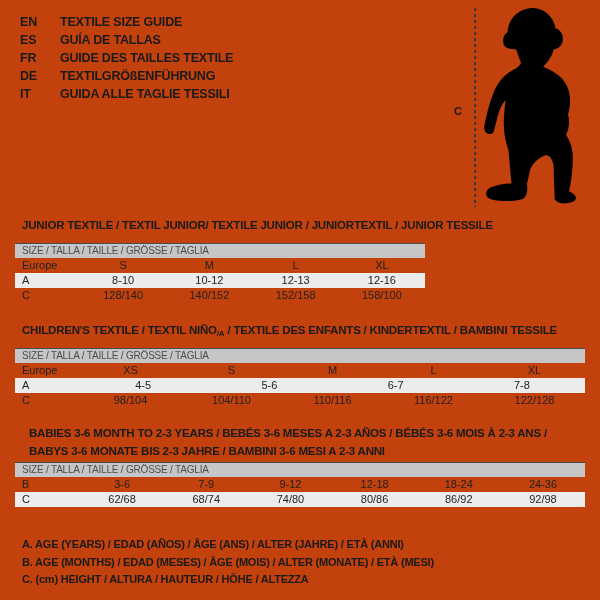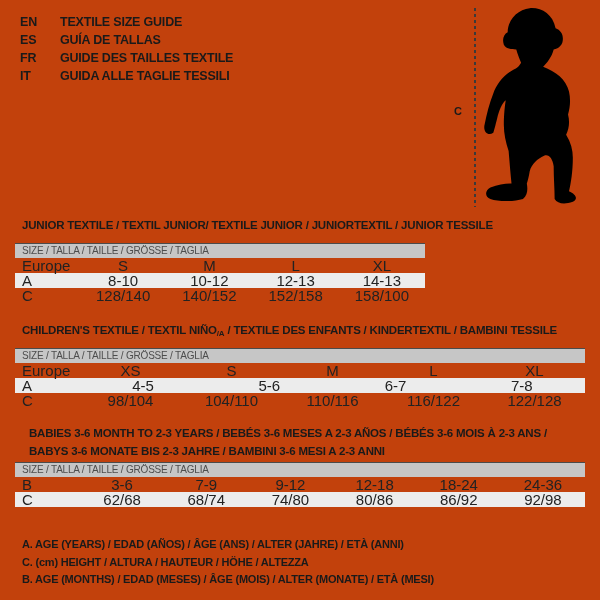--- a/index.html
+++ b/index.html
@@ -17,21 +17,21 @@
     background:repeating-linear-gradient(to bottom,#3a3a3a 0 3px,transparent 3px 6px);}
   .height-label{position:absolute;left:454px;top:105px;font-size:11px;font-weight:bold;}
   .baby-svg{position:absolute;left:477px;top:2px;}
 
   
   .sec-title{position:absolute;left:22px;font-size:11.5px;font-weight:bold;letter-spacing:-0.2px;white-space:nowrap;line-height:18px;}
   .subscript{font-size:8px;vertical-align:-2px;}
   .size-table{position:absolute;left:15px;}
   .size-bar{height:14px;background:#c6c6c6;border-top:1px solid #4b4b4b;
     font-size:10px;color:#4d4d4d;line-height:14px;padding-left:7px;letter-spacing:-0.2px;}
-  .trow{display:flex;height:15px;line-height:15px;font-size:15px;color:#222;}
+  .trow{display:flex;height:15px;line-height:15px;font-size:11px;color:#222;}
   .trow.shaded{background:#ececec;}
   .tlabel{width:58px;padding-left:7px;flex:none;}
   .tcell{flex:1;text-align:center;}
 
   
   .footnotes{position:absolute;left:22px;top:536px;font-size:11px;font-weight:bold;letter-spacing:-0.2px;}
   .footnote{line-height:17.5px;white-space:nowrap;}
 
   .w-junior{width:410px;}
   .w-full{width:570px;}
@@ -46,20 +46,24 @@
       <span class="lang-code">EN</span>
       <span class="lang-text">TEXTILE SIZE GUIDE</span>
     </div>
     <div class="lang-row">
       <span class="lang-code">ES</span>
       <span class="lang-text">GUÍA DE TALLAS</span>
     </div>
     <div class="lang-row">
       <span class="lang-code">FR</span>
       <span class="lang-text">GUIDE DES TAILLES TEXTILE</span>
+    </div>
+    <div class="lang-row">
+      <span class="lang-code">DE</span>
+      <span class="lang-text">TEXTILGRÖßENFÜHRUNG</span>
     </div>
     <div class="lang-row">
       <span class="lang-code">IT</span>
       <span class="lang-text">GUIDA ALLE TAGLIE TESSILI</span>
     </div>
   </div>
 
   <div class="dotted-line"></div>
   <span class="height-label">C</span>
   <svg class="baby-svg" width="115" height="206" viewBox="0 0 120 212">
@@ -107,21 +111,21 @@
           <span class="tcell">S</span>
           <span class="tcell">M</span>
           <span class="tcell">L</span>
           <span class="tcell">XL</span>
         </div>
         <div class="trow shaded">
           <span class="tlabel">A</span>
           <span class="tcell">8-10</span>
           <span class="tcell">10-12</span>
           <span class="tcell">12-13</span>
-          <span class="tcell">14-13</span>
+          <span class="tcell">12-16</span>
         </div>
         <div class="trow">
           <span class="tlabel">C</span>
           <span class="tcell">128/140</span>
           <span class="tcell">140/152</span>
           <span class="tcell">152/158</span>
           <span class="tcell">158/100</span>
         </div>
       </div>
   </div>
@@ -179,17 +183,17 @@
           <span class="tcell">74/80</span>
           <span class="tcell">80/86</span>
           <span class="tcell">86/92</span>
           <span class="tcell">92/98</span>
         </div>
       </div>
   </div>
 
   <div class="footnotes">
     <div class="footnote">A. AGE (YEARS) / EDAD (AÑOS) / ÂGE (ANS) / ALTER (JAHRE) / ETÀ (ANNI)</div>
+    <div class="footnote">B. AGE (MONTHS) / EDAD (MESES) / ÂGE (MOIS) / ALTER (MONATE) / ETÀ (MESI)</div>
     <div class="footnote">C. (cm) HEIGHT / ALTURA / HAUTEUR / HÖHE / ALTEZZA</div>
-    <div class="footnote">B. AGE (MONTHS) / EDAD (MESES) / ÂGE (MOIS) / ALTER (MONATE) / ETÀ (MESI)</div>
   </div>
 
 </div>
 
 </body></html>

